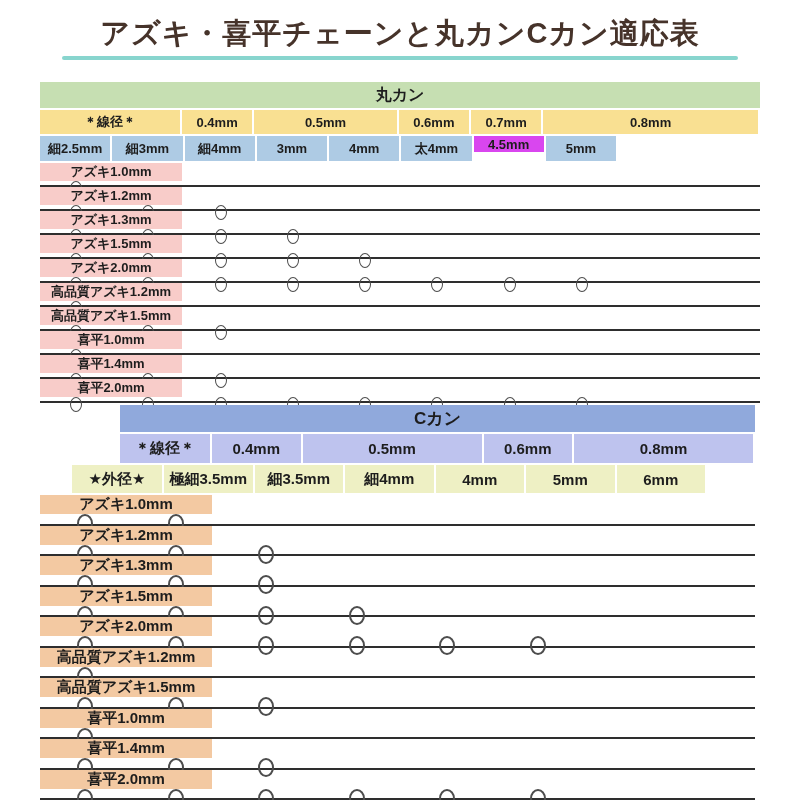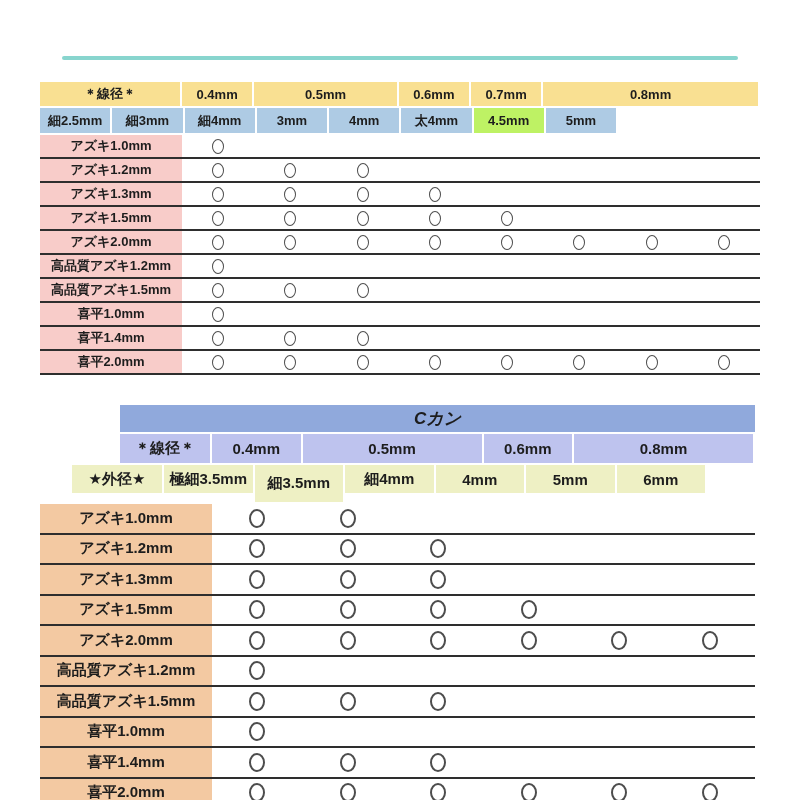--- a/index.html
+++ b/index.html
@@ -8,49 +8,53 @@
 
   .title { position:absolute; top:14px; left:0; width:100%; text-align:center;
            font-size:29px; font-weight:bold; letter-spacing:1px; color:#46332a; }
   .title-underline { position:absolute; top:56px; left:62px; width:676px; height:4px;
            background:#88d5ce; border-radius:2px; }
 
   .tbl { position:absolute; }
   .hrow { display:flex; gap:2px; margin-bottom:2px; }
   .cell { display:flex; align-items:center; justify-content:center;
           font-weight:bold; color:#1d1d1d; box-sizing:border-box; white-space:nowrap; }
-  .drow { display:flex; box-sizing:border-box; border-bottom:2px solid #2e2e2e; }
+  .drow { display:flex; box-sizing:border-box; border-bottom:2px solid #2e2e2e;flex-direction:column; }
   .dlabel { display:flex; align-items:center; justify-content:center;
             font-weight:bold; color:#1d1d1d; box-sizing:border-box; white-space:nowrap; }
   .marks { display:flex; flex:1; }
   .markcell { display:flex; align-items:center; justify-content:center; }
   .circle { box-sizing:border-box; border-radius:50%; background:transparent; }
 </style>
 </head>
 <body>
 
 <div class="page">
+  <div class="title" style="color: rgb(70, 51, 42);">アズキ・喜平チェーンと丸カンCカン適応表</div>
   <div class="title-underline" style="background: rgb(136, 213, 206);"></div>
   <div class="tbl" id="tbl-marukan" style="left: 40px; top: 82px; width: 720px;">
+      <div class="hrow" style="margin-left: 0px;">
+        <div class="cell" style="width: 720px; height: 26px; background: rgb(198, 223, 178); font-size: 16px;">丸カン</div>
+      </div>
       <div class="hrow" style="margin-left: 0px;">
         <div class="cell" style="width: 140px; height: 24px; background: rgb(249, 224, 146); font-size: 13px;">＊線径＊</div>
         <div class="cell" style="width: 70.25px; height: 24px; background: rgb(249, 224, 146); font-size: 13px;">0.4mm</div>
         <div class="cell" style="width: 142.5px; height: 24px; background: rgb(249, 224, 146); font-size: 13px;">0.5mm</div>
         <div class="cell" style="width: 70.25px; height: 24px; background: rgb(249, 224, 146); font-size: 13px;">0.6mm</div>
         <div class="cell" style="width: 70.25px; height: 24px; background: rgb(249, 224, 146); font-size: 13px;">0.7mm</div>
         <div class="cell" style="width: 214.75px; height: 24px; background: rgb(249, 224, 146); font-size: 13px;">0.8mm</div>
       </div>
       <div class="hrow" style="margin-left: 0px;">
         <div class="cell" style="width: 70.25px; height: 25px; background: rgb(174, 203, 228); font-size: 13px;">細2.5mm</div>
         <div class="cell" style="width: 70.25px; height: 25px; background: rgb(174, 203, 228); font-size: 13px;">細3mm</div>
         <div class="cell" style="width: 70.25px; height: 25px; background: rgb(174, 203, 228); font-size: 13px;">細4mm</div>
         <div class="cell" style="width: 70.25px; height: 25px; background: rgb(174, 203, 228); font-size: 13px;">3mm</div>
         <div class="cell" style="width: 70.25px; height: 25px; background: rgb(174, 203, 228); font-size: 13px;">4mm</div>
         <div class="cell" style="width: 70.25px; height: 25px; background: rgb(174, 203, 228); font-size: 13px;">太4mm</div>
-        <div class="cell" style="width: 70.25px; height: 25px; background: #bef264; font-size: 13px;">4.5mm</div>
+        <div class="cell" style="width: 70.25px; height: 16px; background: #d946ef; font-size: 13px;">4.5mm</div>
         <div class="cell" style="width: 70.25px; height: 25px; background: rgb(174, 203, 228); font-size: 13px;">5mm</div>
       </div>
       <div class="drow" style="height: 24px; border-bottom-color: rgb(46, 46, 46);">
         <div class="dlabel" style="width: 142px; background: rgb(248, 204, 201); font-size: 13px;">アズキ1.0mm</div>
         <div style="width: 0px;"></div>
         <div class="marks">
           <div class="markcell" style="width: 72.25px;">
             <div class="circle" style="width: 12px; height: 15px; border: 1.5px solid rgb(77, 77, 77);"></div>
           </div>
           <div class="markcell" style="width: 72.25px;"></div>
@@ -256,33 +260,33 @@
             <div class="circle" style="width: 12px; height: 15px; border: 1.5px solid rgb(77, 77, 77);"></div>
           </div>
           <div class="markcell" style="width: 72.25px;">
             <div class="circle" style="width: 12px; height: 15px; border: 1.5px solid rgb(77, 77, 77);"></div>
           </div>
         </div>
       </div>
     </div>
   <div class="tbl" id="tbl-ckan" style="left: 40px; top: 405px; width: 715px;">
       <div class="hrow" style="margin-left: 80px;">
-        <div class="cell" style="width: 693px; height: 27px; background: rgb(144, 169, 220); font-size: 17px; font-style: italic;">Cカン</div>
+        <div class="cell" style="width: 693px; height: 27px; background: rgb(144, 169, 220); font-size: 17px;">Cカン</div>
       </div>
       <div class="hrow" style="margin-left: 80px;">
         <div class="cell" style="width: 90px; height: 29px; background: rgb(190, 195, 238); font-size: 15px;">＊線径＊</div>
         <div class="cell" style="width: 88.5px; height: 29px; background: rgb(190, 195, 238); font-size: 15px;">0.4mm</div>
         <div class="cell" style="width: 179px; height: 29px; background: rgb(190, 195, 238); font-size: 15px;">0.5mm</div>
         <div class="cell" style="width: 88.5px; height: 29px; background: rgb(190, 195, 238); font-size: 15px;">0.6mm</div>
         <div class="cell" style="width: 179px; height: 29px; background: rgb(190, 195, 238); font-size: 15px;">0.8mm</div>
       </div>
       <div class="hrow" style="margin-left: 32px;">
         <div class="cell" style="width: 90px; height: 28px; background: rgb(238, 240, 196); font-size: 15px;">★外径★</div>
         <div class="cell" style="width: 88.5px; height: 28px; background: rgb(238, 240, 196); font-size: 15px;">極細3.5mm</div>
-        <div class="cell" style="width: 88.5px; height: 37px; background: rgb(238, 240, 196); font-size: 15px;">細3.5mm</div>
+        <div class="cell" style="width: 88.5px; height: 28px; background: rgb(238, 240, 196); font-size: 15px;">細3.5mm</div>
         <div class="cell" style="width: 88.5px; height: 28px; background: rgb(238, 240, 196); font-size: 15px;">細4mm</div>
         <div class="cell" style="width: 88.5px; height: 28px; background: rgb(238, 240, 196); font-size: 15px;">4mm</div>
         <div class="cell" style="width: 88.5px; height: 28px; background: rgb(238, 240, 196); font-size: 15px;">5mm</div>
         <div class="cell" style="width: 88.5px; height: 28px; background: rgb(238, 240, 196); font-size: 15px;">6mm</div>
       </div>
       <div class="drow" style="height: 30.5px; border-bottom-color: rgb(46, 46, 46);">
         <div class="dlabel" style="width: 172px; background: rgb(243, 201, 162); font-size: 15px;">アズキ1.0mm</div>
         <div style="width: 0px;"></div>
         <div class="marks">
           <div class="markcell" style="width: 90.5px;">

